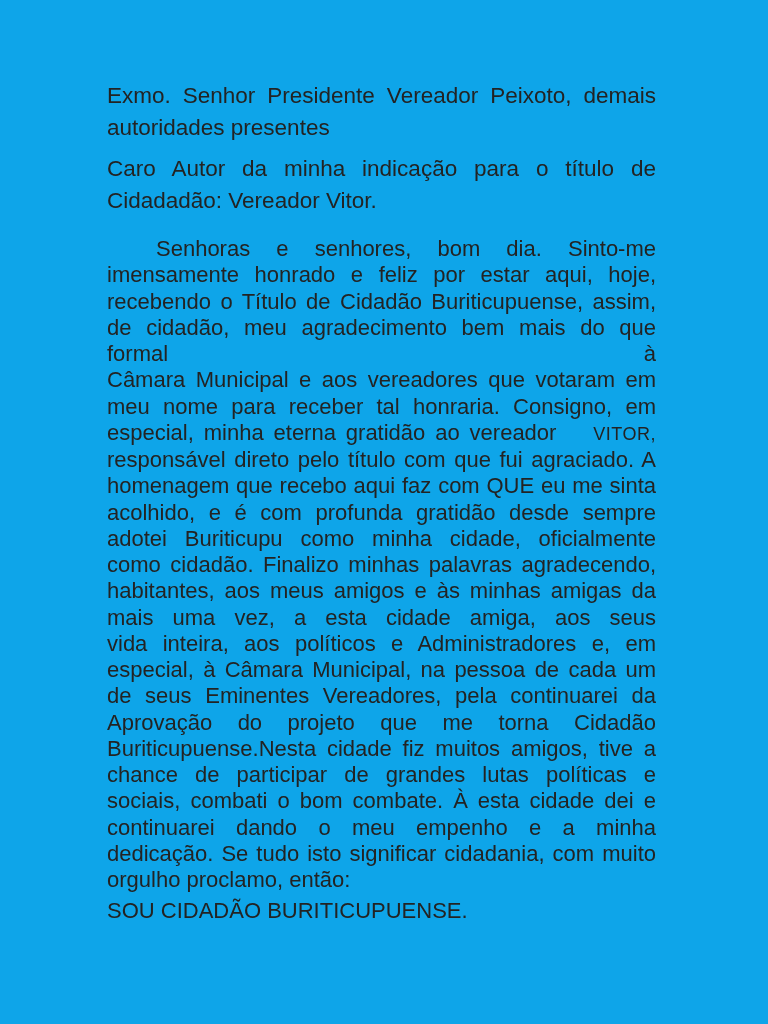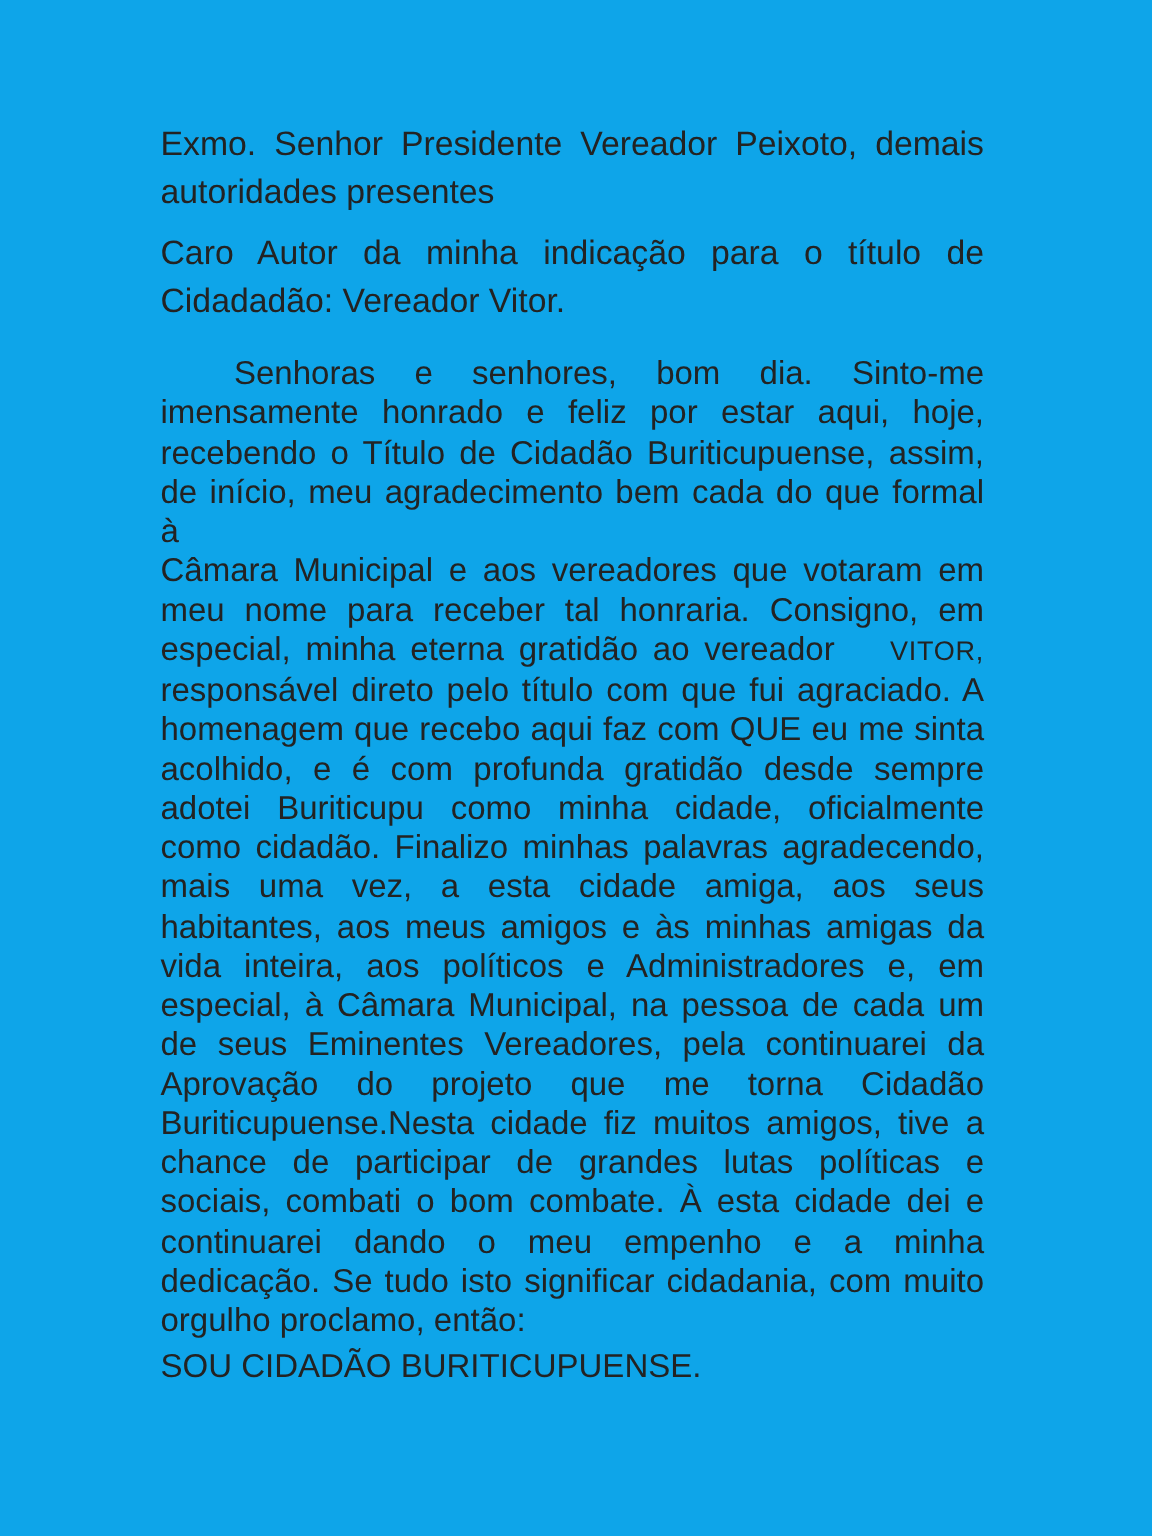--- a/index.html
+++ b/index.html
@@ -66,33 +66,33 @@
 
     <div class="para-addressee">
       <div class="tline">Caro Autor da minha indicação para o título de</div>
       <div class="tline last">Cidadadão: Vereador Vitor.</div>
     </div>
 
     <div class="para-body">
       <div class="tline indent">Senhoras e senhores, bom dia. Sinto-me</div>
       <div class="tline">imensamente honrado e feliz por estar aqui, hoje,</div>
       <div class="tline">recebendo o Título de Cidadão Buriticupuense, assim,</div>
-      <div class="tline">de início, meu agradecimento bem cada do que formal à</div>
+      <div class="tline">de cidadão, meu agradecimento bem mais do que formal à</div>
       <div class="tline">Câmara Municipal e aos vereadores que votaram em</div>
       <div class="tline">meu nome para receber tal honraria. Consigno, em</div>
       <div class="tline">
         <span>especial, minha eterna gratidão ao vereador </span><span class="smallcaps">VITOR,</span>
       </div>
       <div class="tline">responsável direto pelo título com que fui agraciado. A</div>
       <div class="tline">homenagem que recebo aqui faz com QUE eu me sinta</div>
       <div class="tline">acolhido, e é com profunda gratidão desde sempre</div>
       <div class="tline">adotei Buriticupu como minha cidade, oficialmente</div>
       <div class="tline">como cidadão. Finalizo minhas palavras agradecendo,</div>
+      <div class="tline">habitantes, aos meus amigos e às minhas amigas da</div>
       <div class="tline">mais uma vez, a esta cidade amiga, aos seus</div>
-      <div class="tline">habitantes, aos meus amigos e às minhas amigas da</div>
       <div class="tline">vida inteira, aos políticos e Administradores e, em</div>
       <div class="tline">especial, à Câmara Municipal, na pessoa de cada um</div>
       <div class="tline">de seus Eminentes Vereadores, pela continuarei da</div>
       <div class="tline">Aprovação do projeto que me torna Cidadão</div>
       <div class="tline">Buriticupuense.Nesta cidade fiz muitos amigos, tive a</div>
       <div class="tline">chance de participar de grandes lutas políticas e</div>
       <div class="tline">sociais, combati o bom combate. À esta cidade dei e</div>
       <div class="tline">continuarei dando o meu empenho e a minha</div>
       <div class="tline">dedicação. Se tudo isto significar cidadania, com muito</div>
       <div class="tline last">orgulho proclamo, então:</div>

